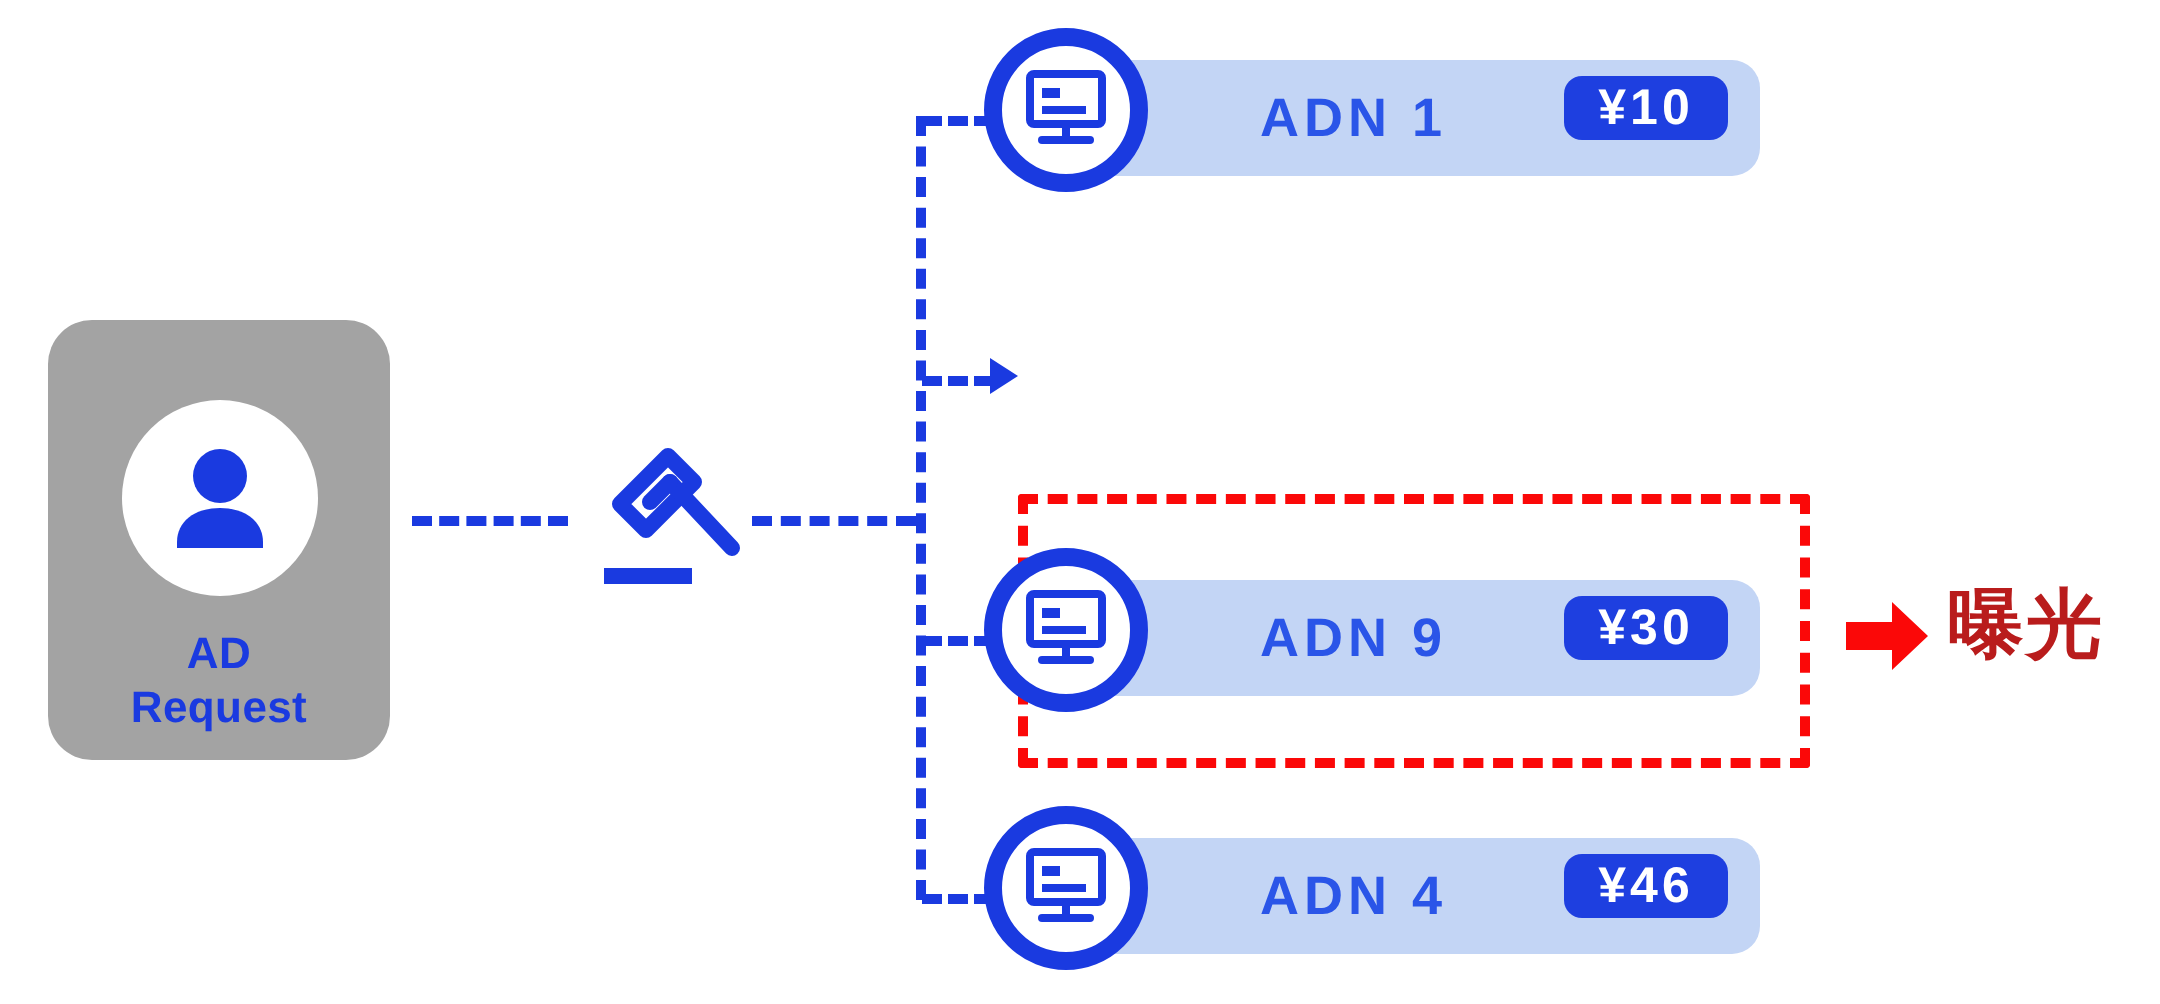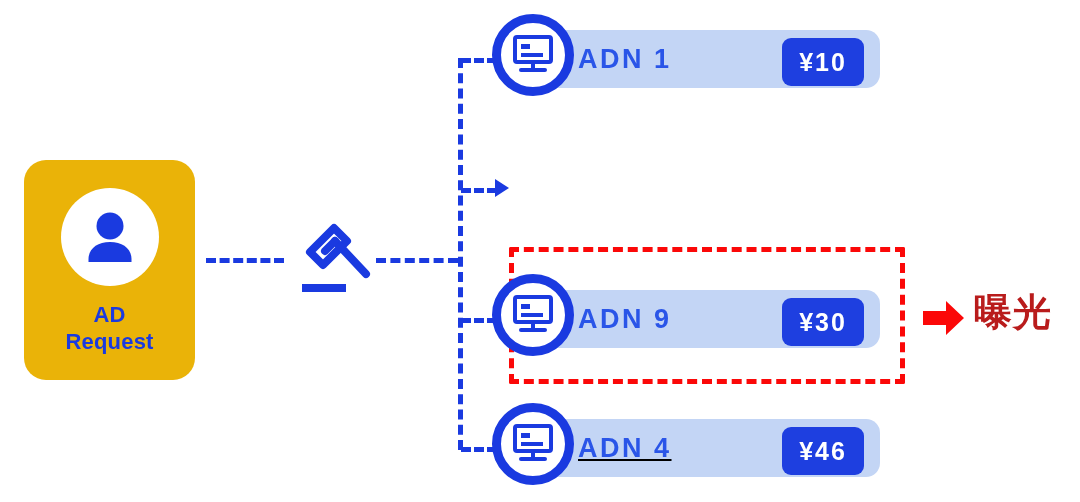--- a/index.html
+++ b/index.html
@@ -16,26 +16,26 @@
     font-family: "Liberation Sans", "DejaVu Sans", sans-serif;
   }
 
   
   #request-card {
     position: absolute;
     left: 24px;
     top: 160px;
     width: 171px;
     height: 220px;
-    background: #eab308;
+    background: #a3a3a3;
     border-radius: 22px;
     display: flex;
     flex-direction: column;
     align-items: center;
-    justify-content: flex-start;
+    justify-content: center;
   }
   #avatar-circle {
     margin-top: 28px;
     width: 98px;
     height: 98px;
     border-radius: 50%;
     background: #ffffff;
     display: flex;
     align-items: center;
     justify-content: center;
@@ -102,33 +102,33 @@
     border-radius: 50%;
     background: #ffffff;
     border: 9px solid #1a3ae0;
     box-sizing: border-box;
     display: flex;
     align-items: center;
     justify-content: center;
   }
   .adn-icon-badge svg { display: block; }
   .adn-name {
-    margin-left: 60px;
+    margin-left: 112px;
     color: #2a55e8;
     font-size: 27px;
     font-weight: bold;
     letter-spacing: 2.5px;
     white-space: nowrap;
   }
   .adn-price {
     position: absolute;
     right: 16px;
     top: 8px;
     min-width: 82px;
-    height: 48px;
+    height: 32px;
     background: #1e3fe0;
     border-radius: 9px;
     color: #ffffff;
     font-size: 25px;
     font-weight: bold;
     letter-spacing: 2px;
     display: flex;
     align-items: center;
     justify-content: center;
     box-sizing: border-box;
@@ -239,21 +239,21 @@
         <rect x="10" y="9" width="9" height="5" fill="#1a3ae0"></rect>
         <rect x="10" y="18" width="22" height="4" fill="#1a3ae0"></rect>
         <rect x="20" y="27" width="4" height="6" fill="#1a3ae0"></rect>
         <rect x="8" y="33" width="28" height="4" rx="2" fill="#1a3ae0"></rect>
       </svg>
     </div>
     <div class="adn-name">ADN 9</div>
     <div class="adn-price">¥30</div>
   </div>
 
-  <div class="adn-row" style="top:419px;text-decoration:underline;">
+  <div class="adn-row" style="top:419px;">
     <div class="adn-icon-badge">
       <svg width="44" height="40" viewBox="0 0 44 40">
         <rect x="4" y="2" width="36" height="25" rx="2" fill="none" stroke="#1a3ae0" stroke-width="4"></rect>
         <rect x="10" y="9" width="9" height="5" fill="#1a3ae0"></rect>
         <rect x="10" y="18" width="22" height="4" fill="#1a3ae0"></rect>
         <rect x="20" y="27" width="4" height="6" fill="#1a3ae0"></rect>
         <rect x="8" y="33" width="28" height="4" rx="2" fill="#1a3ae0"></rect>
       </svg>
     </div>
     <div class="adn-name">ADN 4</div>

